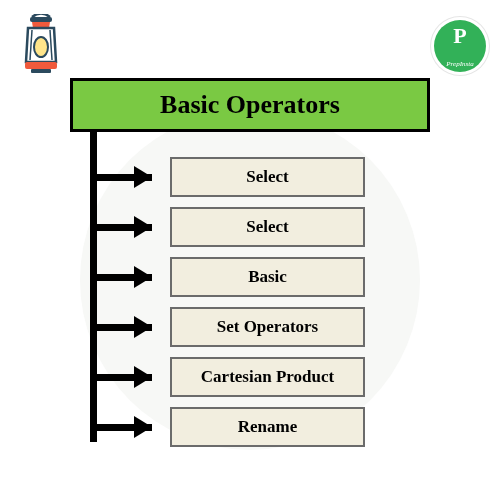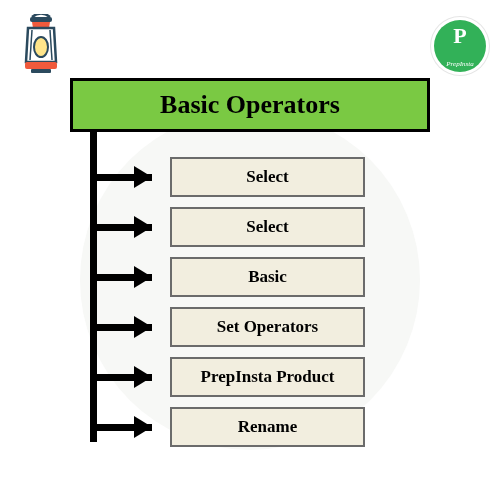--- a/index.html
+++ b/index.html
@@ -193,21 +193,21 @@
       <span>Set Operators</span>
     </div>
   </div>
   <div class="row">
     <div class="branch">
       <svg class="arrowhead" width="20" height="22">
           <polygon points="0,0 18,11 0,22" fill="#000"></polygon>
         </svg>
     </div>
     <div class="op-box">
-      <span>PrepInsta Product</span>
+      <span>Cartesian Product</span>
     </div>
   </div>
   <div class="row">
     <div class="branch">
       <svg class="arrowhead" width="20" height="22">
           <polygon points="0,0 18,11 0,22" fill="#000"></polygon>
         </svg>
     </div>
     <div class="op-box">
       <span>Rename</span>

